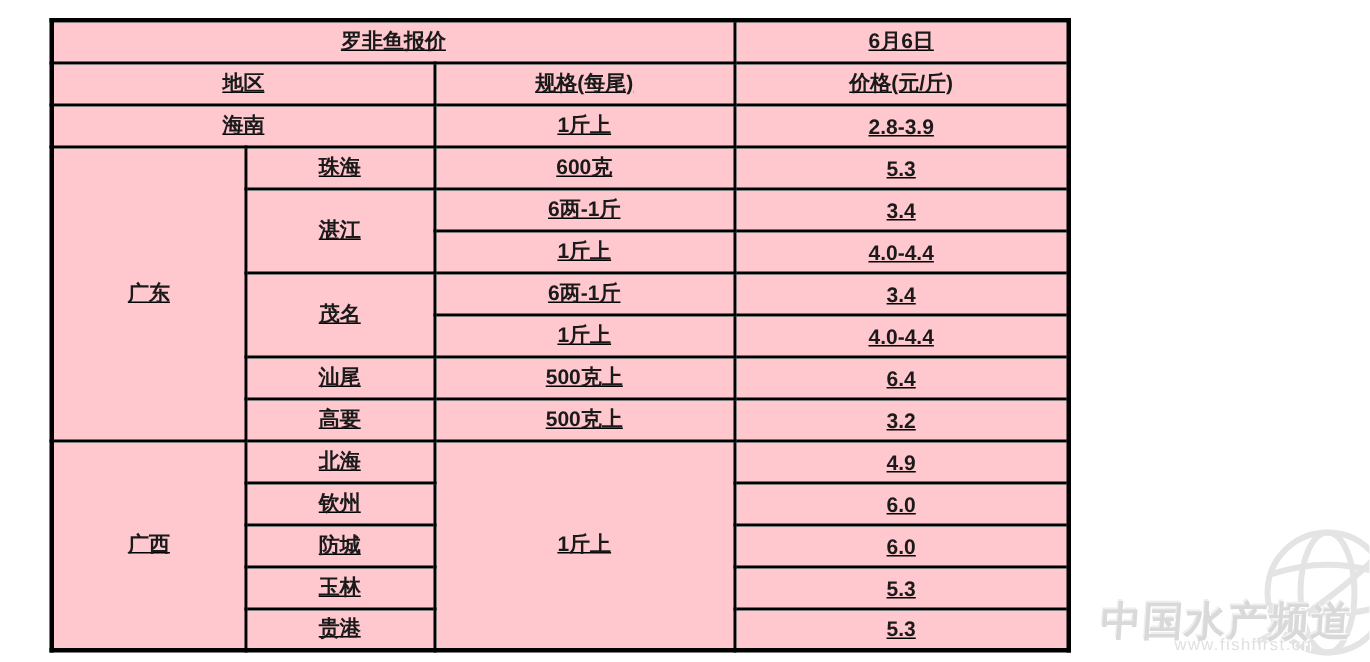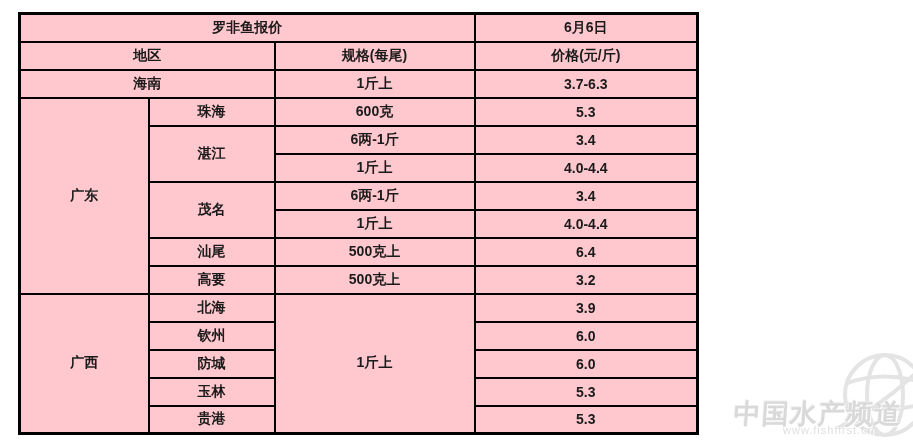--- a/index.html
+++ b/index.html
@@ -17,26 +17,27 @@
   body {
     width: 913px;
     height: 441px;
     background: var(--page-bg);
     position: relative;
     overflow: hidden;
     font-family: "Liberation Sans", "DejaVu Sans", sans-serif;
   }
   table.price-table {
     position: absolute;
-    left: 18px;
+    left: 33px;
     top: 12px;
     border-collapse: collapse;
     border: 3px solid var(--border-color);
     table-layout: fixed;
     width: 678px;
+    text-decoration: underline;
   }
   table.price-table td {
     border: 2px solid var(--border-color);
     background: var(--cell-bg);
     color: var(--text-color);
     font-size: 14px;
     font-weight: bold;
     text-align: center;
     vertical-align: middle;
     padding: 0;
@@ -106,21 +107,21 @@
 
     <tr>
       <td colspan="2">地区</td>
       <td>规格(每尾)</td>
       <td>价格(元/斤)</td>
     </tr>
 
     <tr>
       <td colspan="2">海南</td>
       <td>1斤上</td>
-      <td>3.7-6.3</td>
+      <td>2.8-3.9</td>
     </tr>
 
     <tr>
       <td rowspan="7">广东</td>
       <td>珠海</td>
       <td>600克</td>
       <td>5.3</td>
     </tr>
     <tr>
       <td rowspan="2">湛江</td>
@@ -148,21 +149,21 @@
     <tr>
       <td>高要</td>
       <td>500克上</td>
       <td>3.2</td>
     </tr>
 
     <tr>
       <td rowspan="5">广西</td>
       <td>北海</td>
       <td rowspan="5">1斤上</td>
-      <td>3.9</td>
+      <td>4.9</td>
     </tr>
     <tr>
       <td>钦州</td>
       <td>6.0</td>
     </tr>
     <tr>
       <td>防城</td>
       <td>6.0</td>
     </tr>
     <tr>

